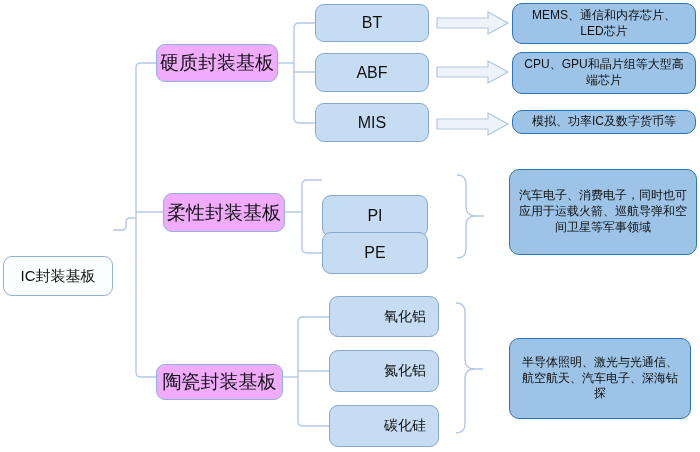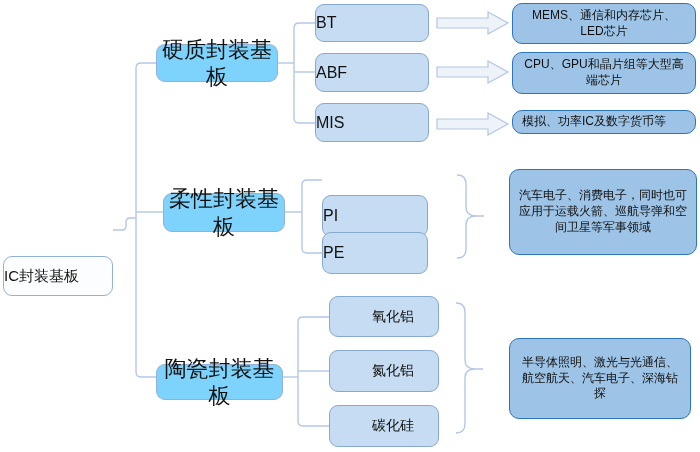--- a/index.html
+++ b/index.html
@@ -3,30 +3,30 @@
 <meta charset="utf-8">
 <style>
   html,body{margin:0;padding:0;background:#ffffff;}
   .canvas{
     position:relative;width:700px;height:452px;background:#ffffff;
     font-family:"Liberation Sans","DejaVu Sans",sans-serif;color:#111;
     overflow:hidden;
   }
   .layer{position:absolute;left:0;top:0;width:700px;height:452px;}
   .node{
-    position:absolute;display:flex;align-items:center;
+    position:absolute;display:flex;align-items:center;justify-content:center;
     text-align:center;box-sizing:border-box;line-height:1.25;
   }
   .root{
     background:#fcfdff;border:1.6px solid #92b1d8;border-radius:9px;
     font-size:15px;
   }
   .category{
-    background:#7dd3fc;border:1.5px solid #92b1d8;border-radius:9px;
-    font-size:22px;
+    background:#f0abfc;border:1.5px solid #92b1d8;border-radius:9px;
+    font-size:19px;
   }
   .subnode{
     background:#c5dcf2;border:1.5px solid #87a9d0;border-radius:9px;
     font-size:16px;
   }
   .subnode.cjk{font-size:14px;padding-left:42px;}
   .desc{
     background:#9dc3e6;border:1.6px solid #2e75b6;border-radius:10px;
     font-size:12px;line-height:1.33;padding:2px 9px;
   }

